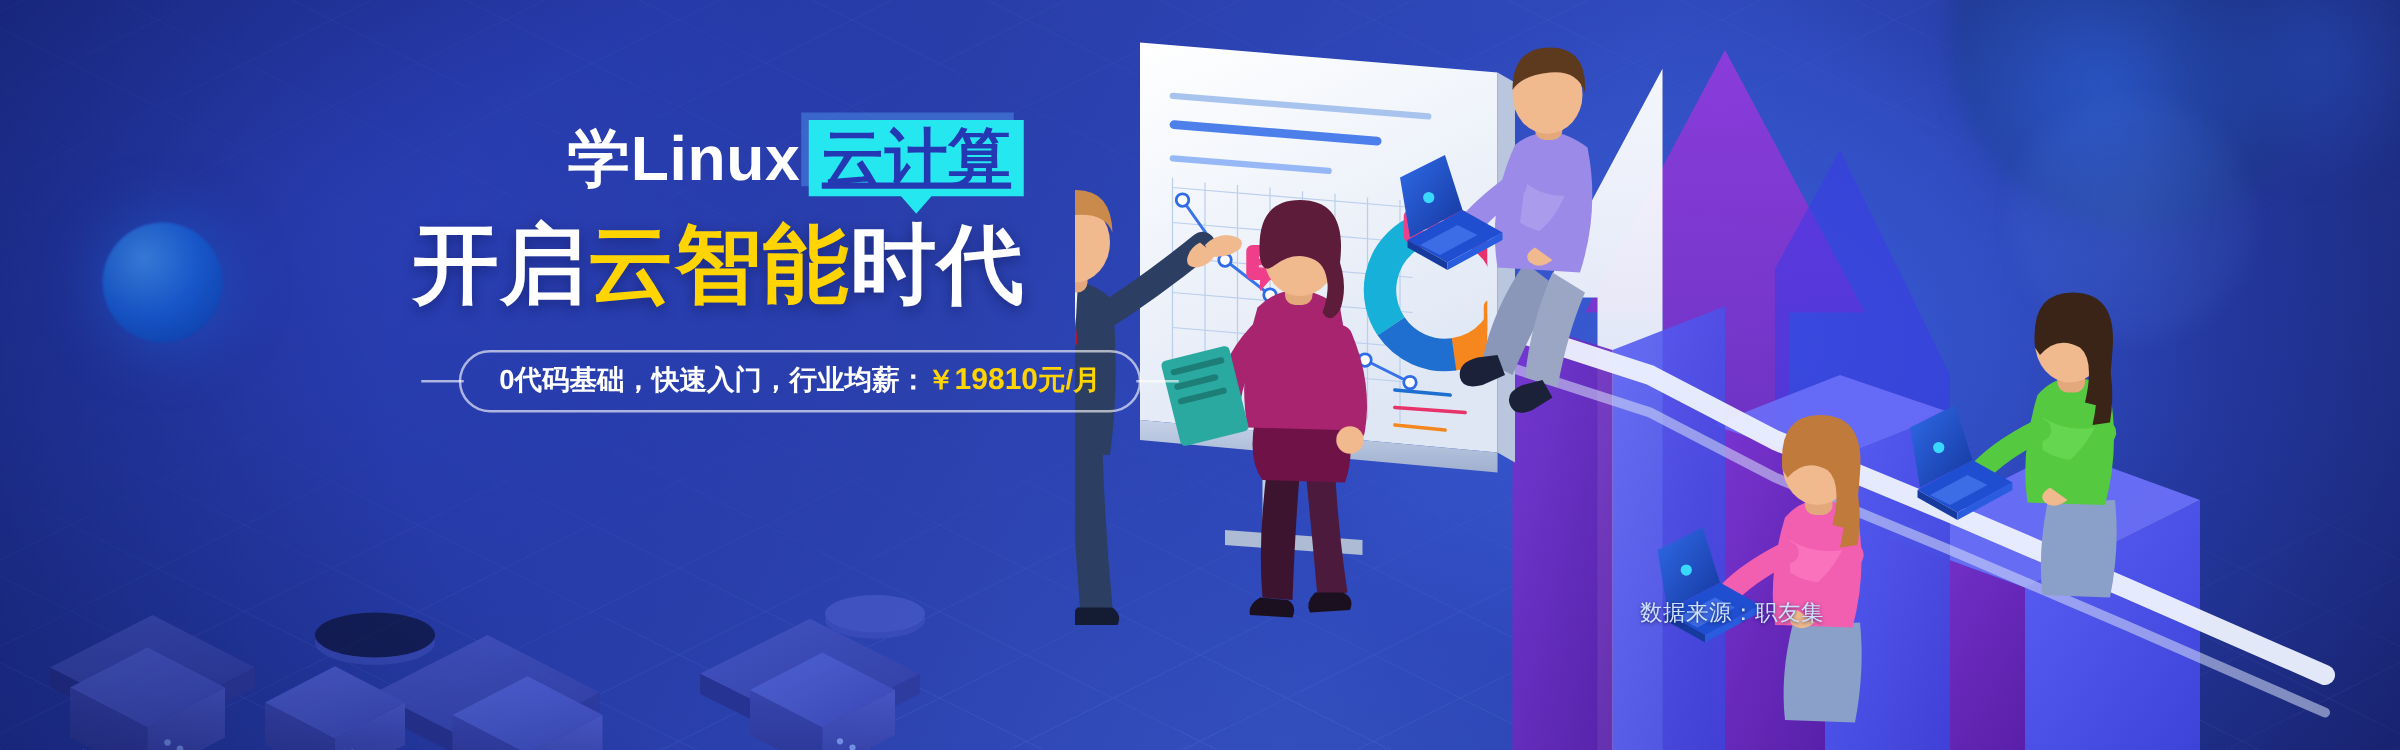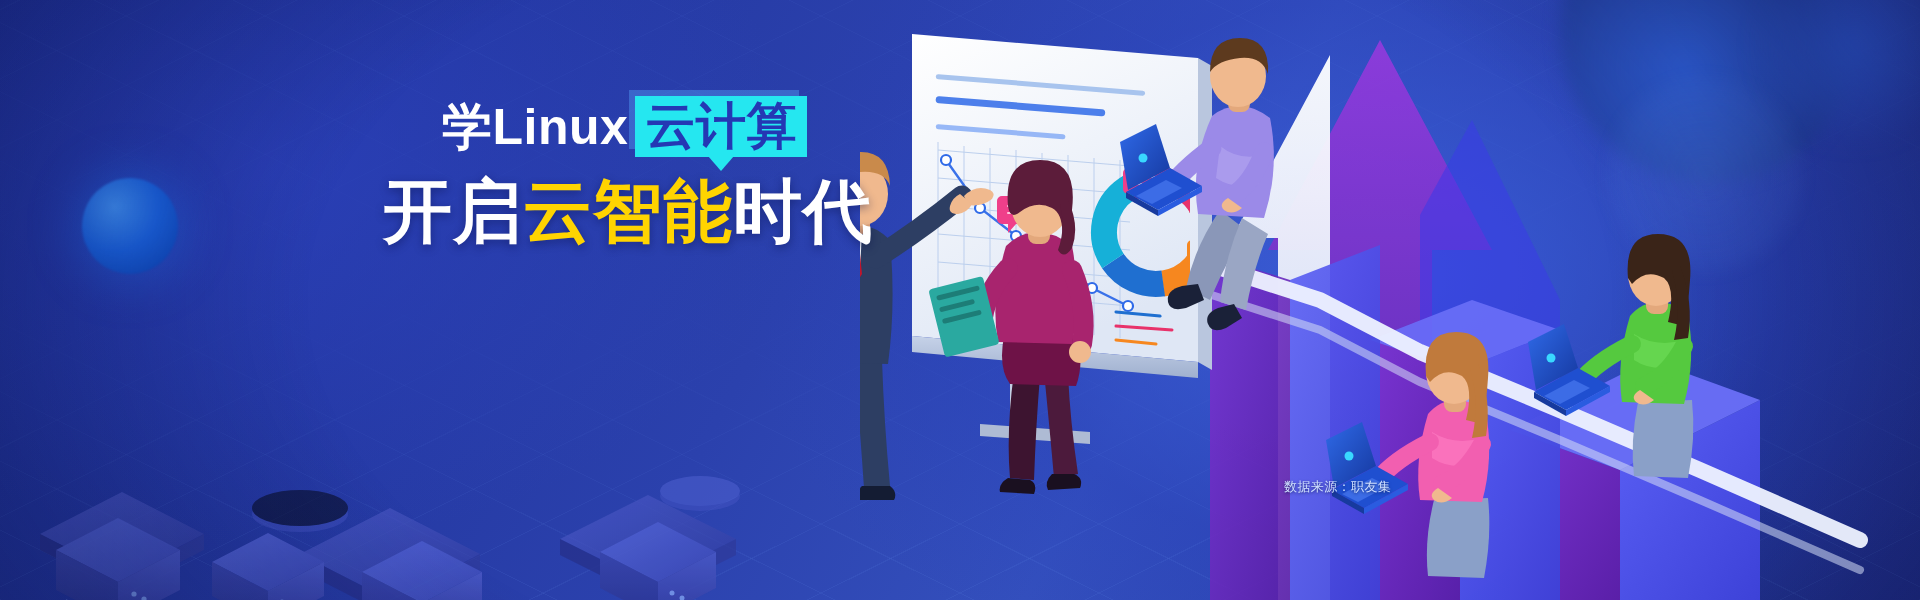--- a/index.html
+++ b/index.html
@@ -64,39 +64,39 @@
   .vignette {
     position:absolute; inset:0;
     background:radial-gradient(ellipse 1250px 760px at 50% 50%, rgba(0,0,0,0) 52%, rgba(8,14,60,.5) 100%);
   }
 
   
   .servers { position:absolute; left:0; bottom:0; width:900px; height:300px; opacity:.95; }
 
   
   .copy {
-    position:absolute; left:318px; top:96px; width:620px;
-    text-align:center;
+    position:absolute; left:330px; top:96px; width:620px;
   }
   .line1 {
     display:flex; align-items:center; justify-content:center;
     white-space:nowrap;
     font-size:50px; font-weight:700; color:#ffffff;
     letter-spacing:.5px; line-height:1;
   }
   .line1 .seg { display:inline-block; }
   .hl-box {
     position:relative; display:inline-block;
     background:#25e7f0;
     color:#2438b4;
     font-weight:800;
     padding:5px 10px 6px;
     margin:0 7px;
     line-height:1;
     box-shadow:-7px -7px 0 -1px rgba(90,170,255,.38);
+    text-decoration:underline;
   }
   .hl-box::after {
     content:""; position:absolute;
     left:50%; transform:translateX(-50%);
     bottom:-14px; width:0; height:0;
     border-left:13px solid transparent;
     border-right:13px solid transparent;
     border-top:15px solid #25e7f0;
   }
 
@@ -126,22 +126,22 @@
     white-space:nowrap; line-height:1.1;
     margin:0 -4px;
   }
   .sub-pill .price { color:#ffd400; }
   .sub-pill .price .amt { font-size:24px; }
 
   
   .illus { position:absolute; right:0; top:0; width:1060px; height:600px; }
 
   .attrib {
-    position:absolute; left:1284px; top:478px;
-    font-size:13px; color:#cfe0ff; letter-spacing:.4px;
+    position:absolute; left:1312px; top:478px;
+    font-size:18px; color:#cfe0ff; letter-spacing:.4px;
     white-space:nowrap;
     text-shadow:0 1px 3px rgba(10,20,70,.7);
   }
 </style>
 </head>
 <body>
 
 <div class="banner">
 
   <div class="bg-layer">
@@ -550,17 +550,24 @@
 
     <div class="line1">
       <span class="seg">学Linux</span>
       <span class="hl-box">云计算</span>
     </div>
 
     <div class="line2">
       <span>开启</span><span class="accent">云智能</span><span>时代</span>
     </div>
 
+    <div class="sub-wrap">
+      <span class="sub-rule"></span>
+      <span class="sub-pill">
+        <span>0代码基础，快速入门，行业均薪：</span><span class="price"><span>￥</span><span class="amt">19810</span><span>元/月</span></span>
+      </span>
+      <span class="sub-rule"></span>
+    </div>
   </div>
 
   <div class="attrib">数据来源：职友集</div>
 
 </div>
 
 </body></html>

